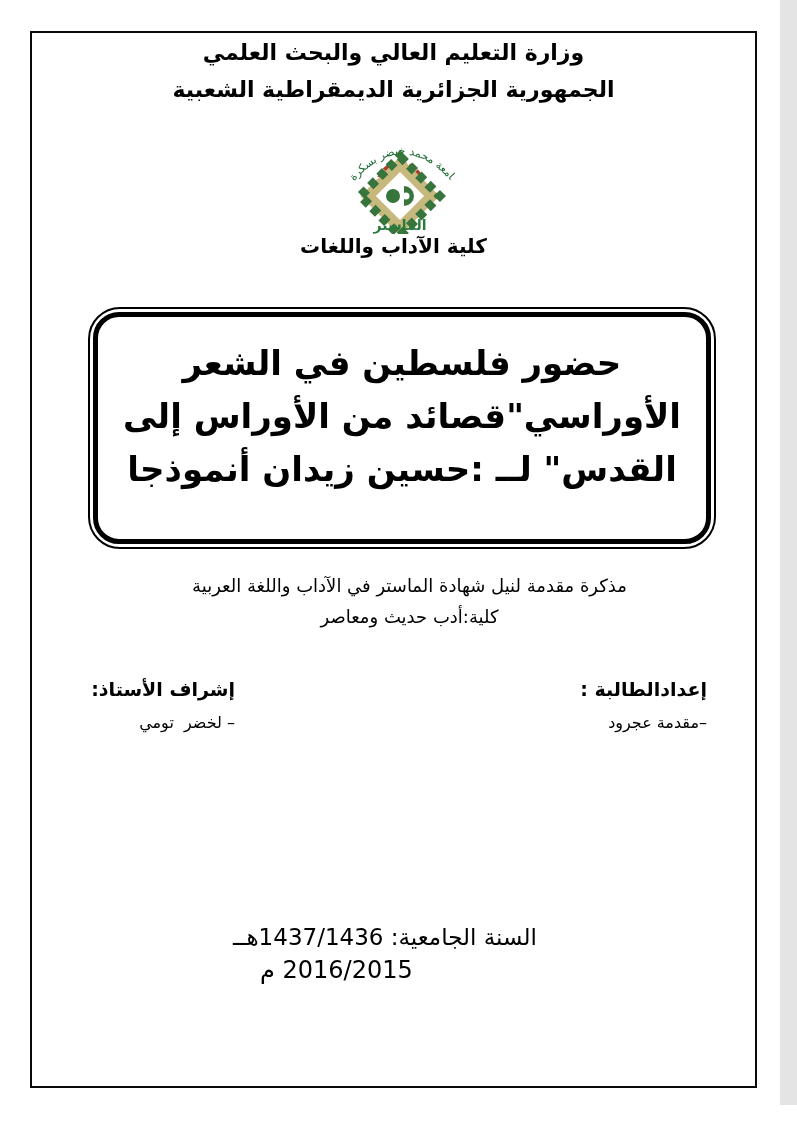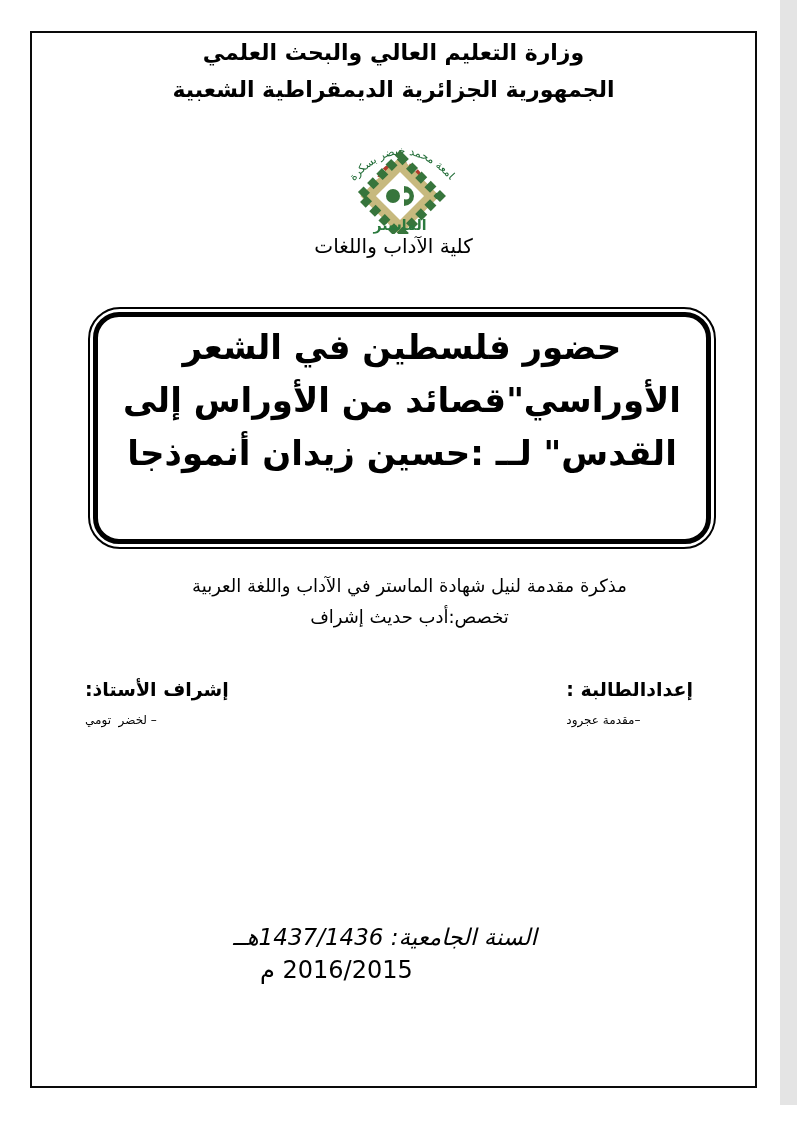--- a/index.html
+++ b/index.html
@@ -6,34 +6,34 @@
   body{
     width:797px;height:1121px;position:relative;background:#ffffff;overflow:hidden;
     font-family:"DejaVu Sans",sans-serif;color:#000;
   }
   .edge-strip{position:absolute;top:0;left:780px;width:17px;height:1105px;background:#e4e4e4;}
   .page-border{position:absolute;left:30px;top:31px;width:727px;height:1057px;
     border:2px solid #0a0a0a;box-sizing:border-box;}
   .centered-block{position:absolute;left:30px;width:727px;text-align:center;direction:rtl;}
   .hdr{top:34px;font-weight:bold;font-size:22px;line-height:37px;}
   .logo-wrap{position:absolute;left:322px;top:134px;width:156px;height:100px;}
-  .faculty{top:231px;font-weight:normal;font-size:20px;line-height:31px;text-align:center;}
+  .faculty{top:231px;font-weight:bold;font-size:20px;line-height:31px;text-align:center;}
   .title-box{position:absolute;left:88px;top:307px;width:628px;height:242px;box-sizing:border-box;
     border:2px solid #000;border-radius:32px;padding:3px;}
   .title-box-inner{width:100%;height:100%;box-sizing:border-box;border:5px solid #000;border-radius:26px;}
-  .title-text{padding-top:4px;font-size:34px;font-weight:bold;line-height:53px;
+  .title-text{padding-top:20px;font-size:34px;font-weight:bold;line-height:53px;
     text-align:center;direction:rtl;}
   .memoir{top:570px;font-size:18px;line-height:31px;padding-left:16px;}
-  .credit{position:absolute;direction:rtl;text-align:left;}
-  .credit-student{top:678px;right:104px;}
+  .credit{position:absolute;direction:rtl;text-align:right;}
+  .credit-student{top:678px;right:90px;}
   .credit-supervisor{top:678px;left:85px;width:150px;}
   .credit-label{font-weight:bold;font-size:19px;}
-  .credit-name{font-size:12px;margin-top:13px;white-space:pre-wrap;}
+  .credit-name{font-size:16px;margin-top:13px;white-space:pre-wrap;}
   .footer-years{position:absolute;left:233px;top:921px;direction:rtl;text-align:left;}
-  .year-line1{font-size:23px;line-height:33px;font-style:italic;}
+  .year-line1{font-size:23px;line-height:33px;}
   .year-line2{font-size:24px;line-height:33px;margin-left:27px;}
 </style>
 </head>
 <body>
 
 <div class="edge-strip"></div>
 <div class="page-border"></div>
 
 <div class="centered-block hdr">
   <div>وزارة التعليم العالي والبحث العلمي</div>
@@ -72,21 +72,21 @@
     <div class="title-text">
       <div>حضور فلسطين في الشعر</div>
       <div>الأوراسي"قصائد من الأوراس إلى</div>
       <div>القدس" لــ :حسين زيدان أنموذجا</div>
     </div>
   </div>
 </div>
 
 <div class="centered-block memoir">
   <div>مذكرة مقدمة لنيل شهادة الماستر في الآداب واللغة العربية</div>
-  <div>تخصص:أدب حديث إشراف</div>
+  <div>كلية:أدب حديث ومعاصر</div>
 </div>
 
 <div class="credit credit-student">
   <div class="credit-label">إعدادالطالبة :</div>
   <div class="credit-name">–مقدمة عجرود</div>
 </div>
 
 <div class="credit credit-supervisor">
   <div class="credit-label">إشراف الأستاذ:</div>
   <div class="credit-name">– لخضر  تومي</div>

